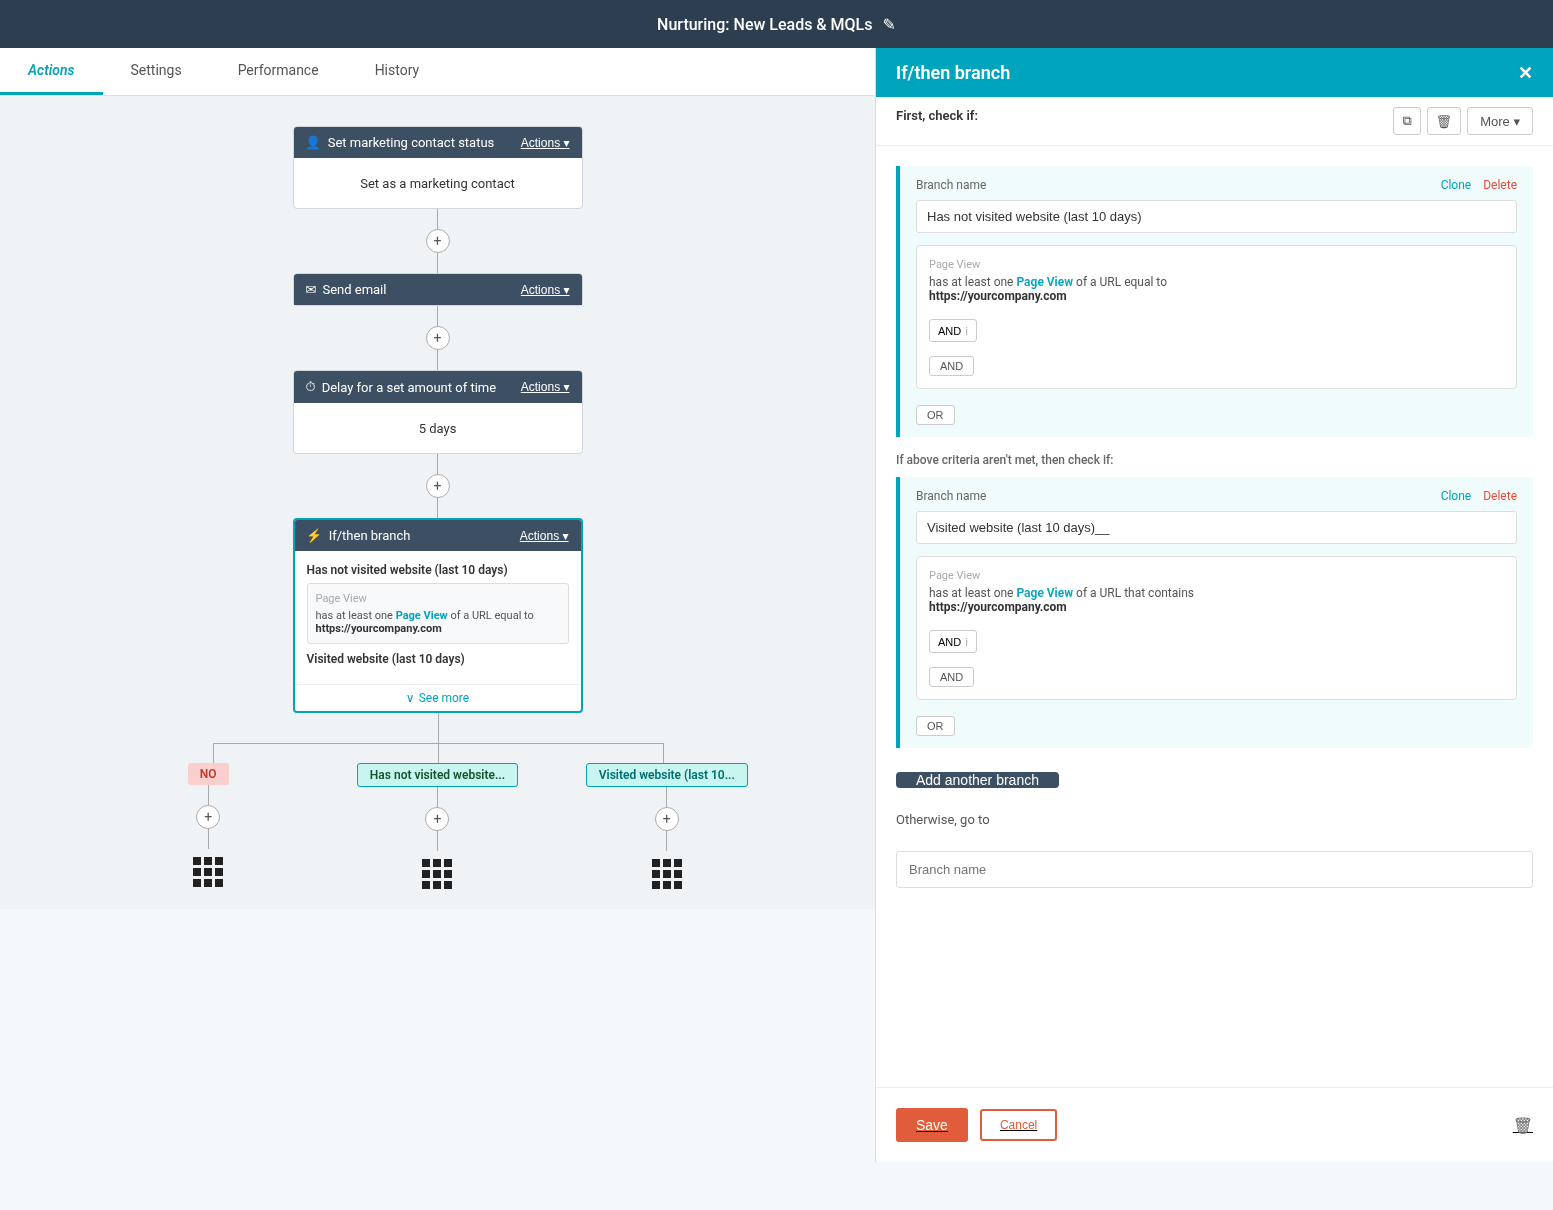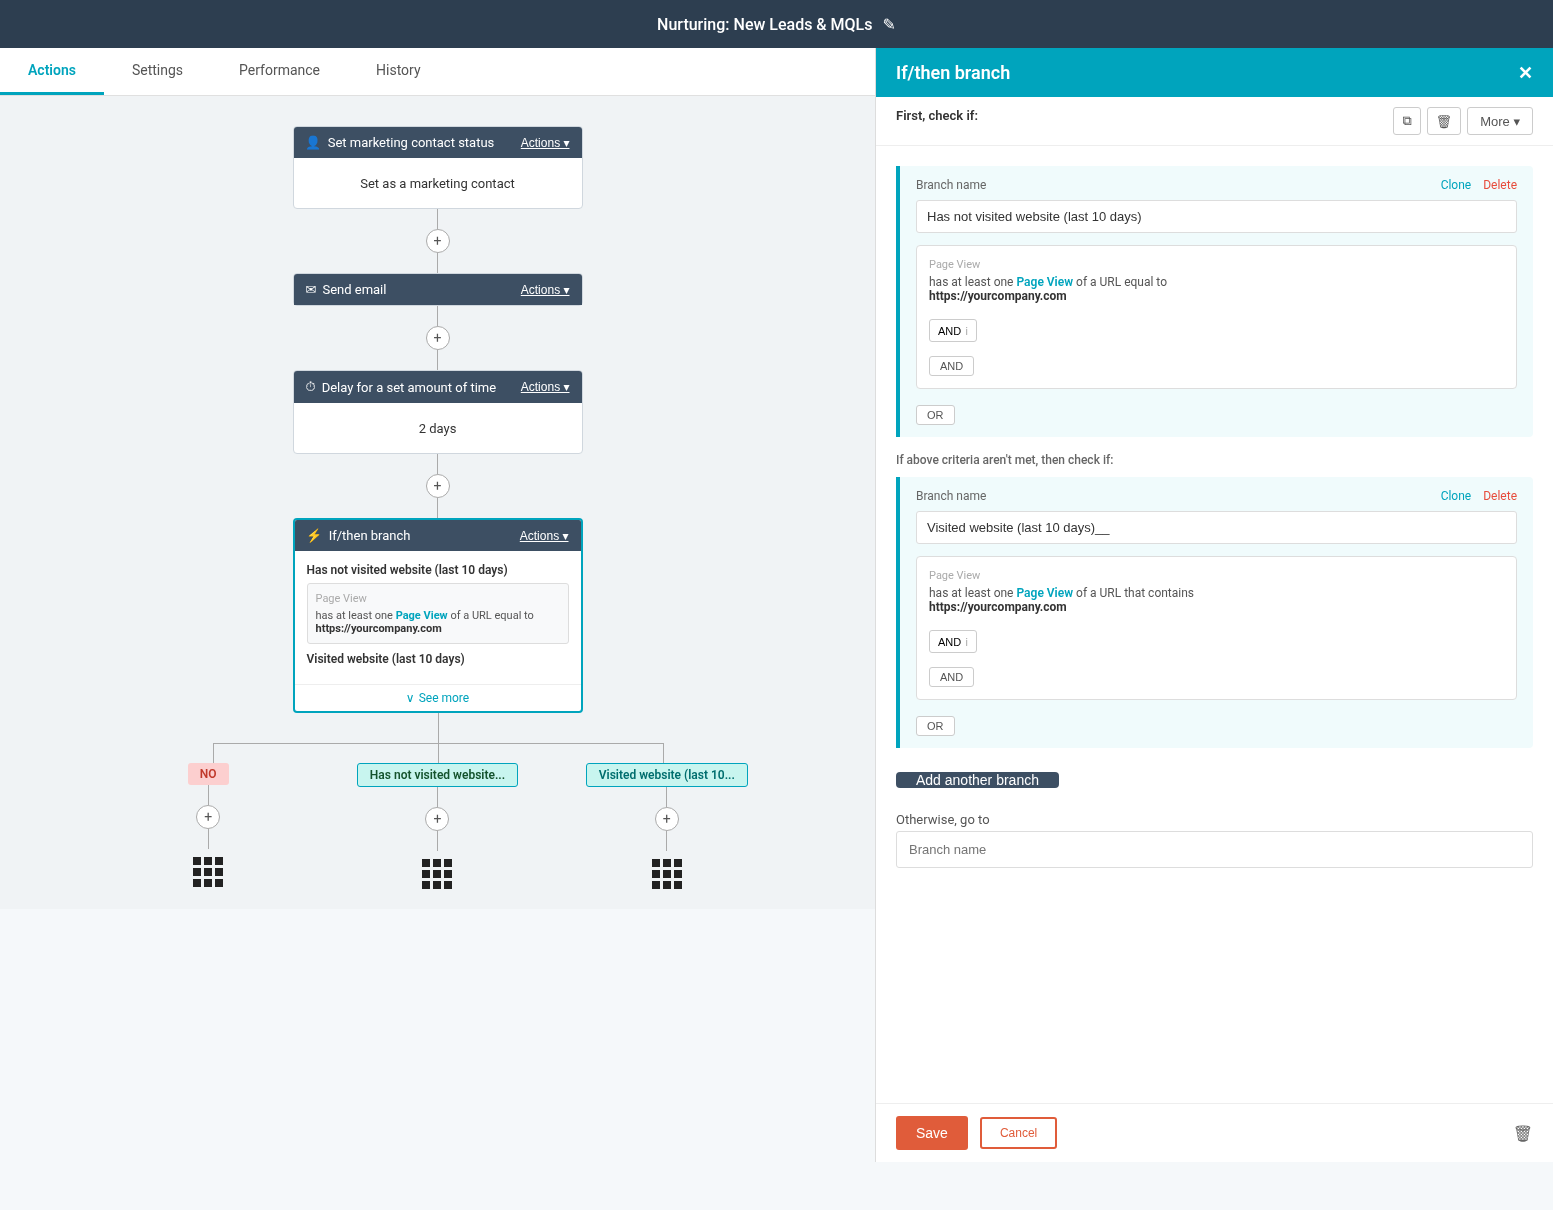--- a/index.html
+++ b/index.html
@@ -34,20 +34,21 @@
       font-size: 14px;
       color: #555;
       cursor: pointer;
       border-bottom: 3px solid transparent;
       position: relative;
     }
     .tab-nav .tab.active {
       color: #00a4bd;
       border-bottom: 3px solid #00a4bd;
       font-weight: 600;
+      font-style: italic;
     }
 
     
     .main-layout {
       display: flex;
       height: calc(1210px - 96px);
       overflow: hidden;
     }
 
     
@@ -330,40 +331,41 @@
       cursor: pointer;
       margin: 8px 0 16px;
     }
 
     .otherwise-section {
       margin-top: 8px;
     }
     .otherwise-label {
       font-size: 13px;
       color: #555;
-      margin-bottom: 4px;
+      margin-bottom: 24px;
     }
     .branch-name-placeholder {
       border: 1px solid #ddd;
       border-radius: 3px;
       padding: 10px 12px;
       font-size: 13px;
       color: #aaa;
       background: white;
       width: 100%;
     }
 
     
     .panel-footer {
-      padding: 12px 20px;
+      padding: 20px 20px;
       border-top: 1px solid #eee;
       display: flex;
       align-items: center;
       justify-content: space-between;
       background: white;
+      text-decoration: underline;
     }
     .footer-actions {
       display: flex;
       gap: 12px;
       align-items: center;
     }
     .btn-save {
       background: #e05c3a;
       color: white;
       border: none;
@@ -488,21 +490,21 @@
 
         <div class="step-card">
           <div class="step-header">
             <div class="step-title">
               <span>⏱</span>
               <span>Delay for a set amount of time</span>
             </div>
             <button class="actions-btn">Actions ▾</button>
           </div>
           <div class="step-body">
-            <span>2 days</span>
+            <span>5 days</span>
           </div>
         </div>
 
         <div class="connector">
           <div class="connector-line"></div>
           <div class="connector-plus">+</div>
           <div class="connector-line"></div>
         </div>
 
         <div class="branch-card">

